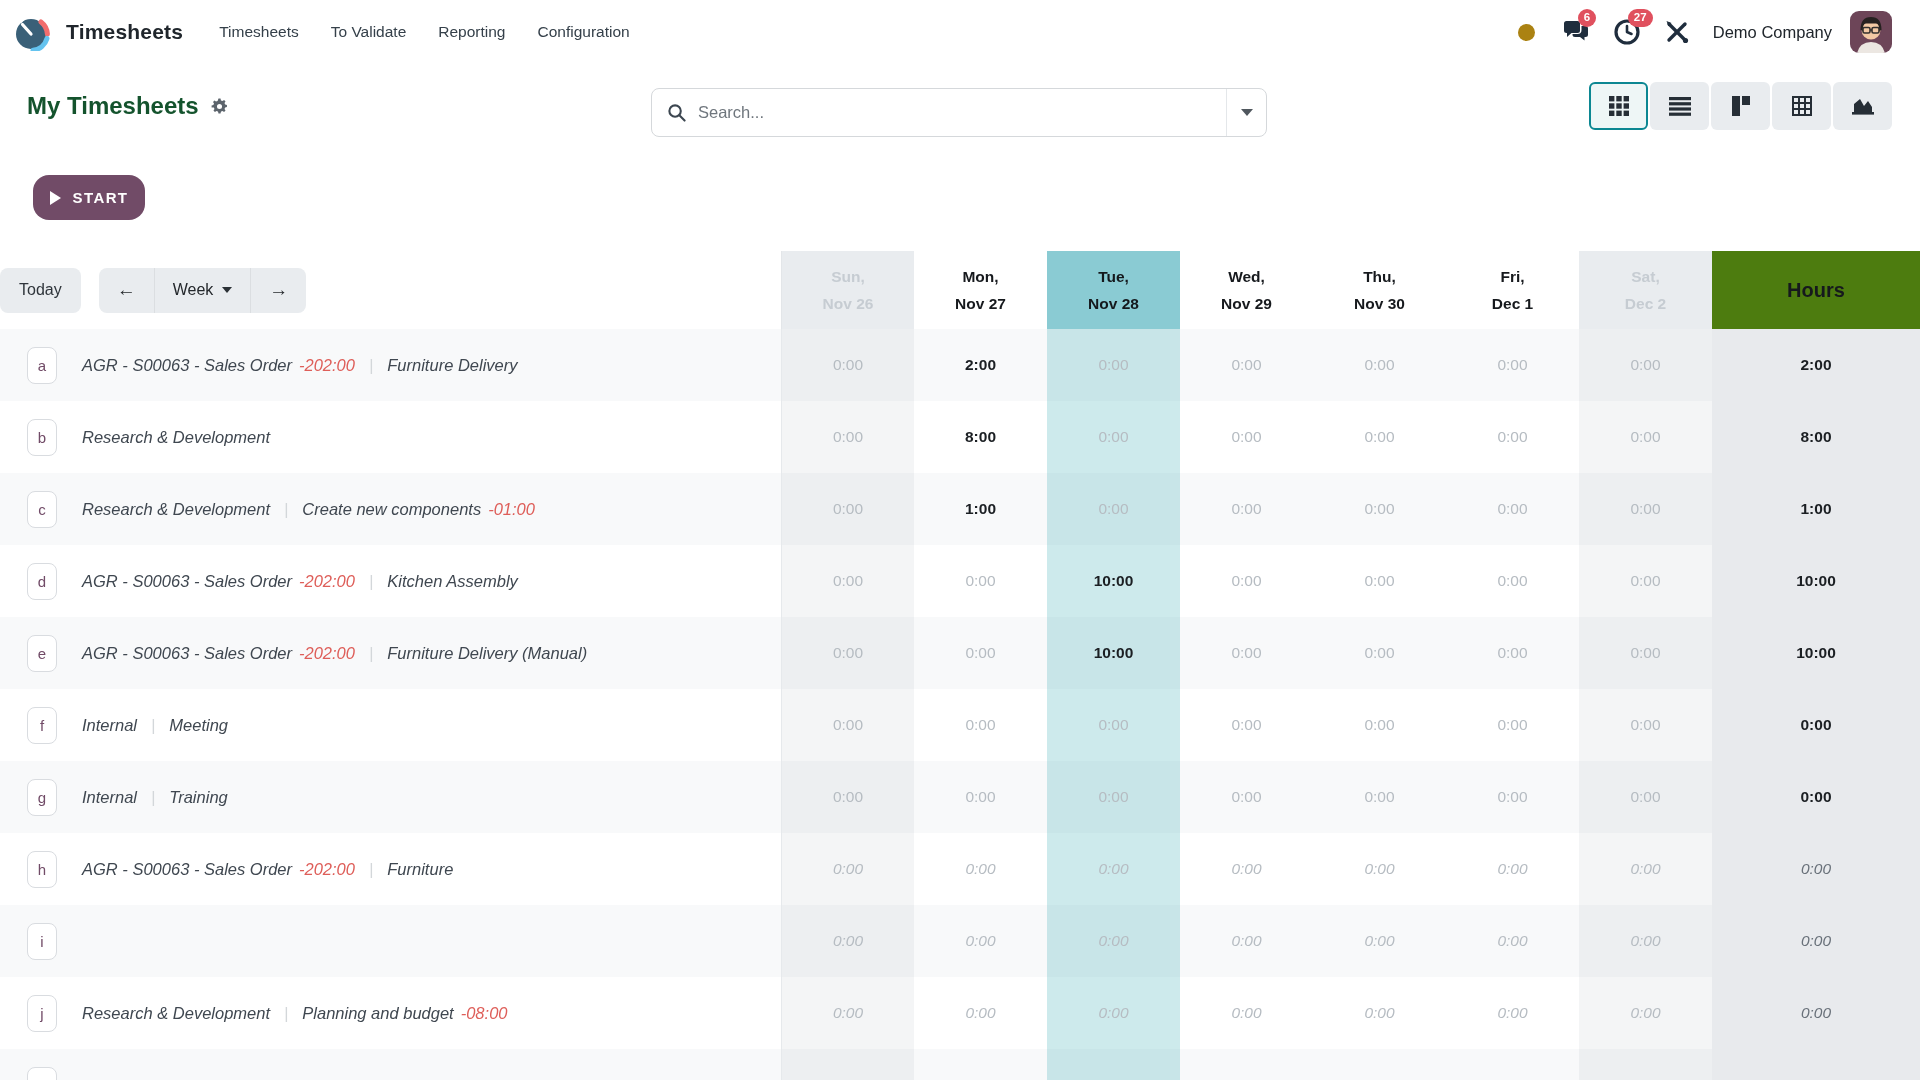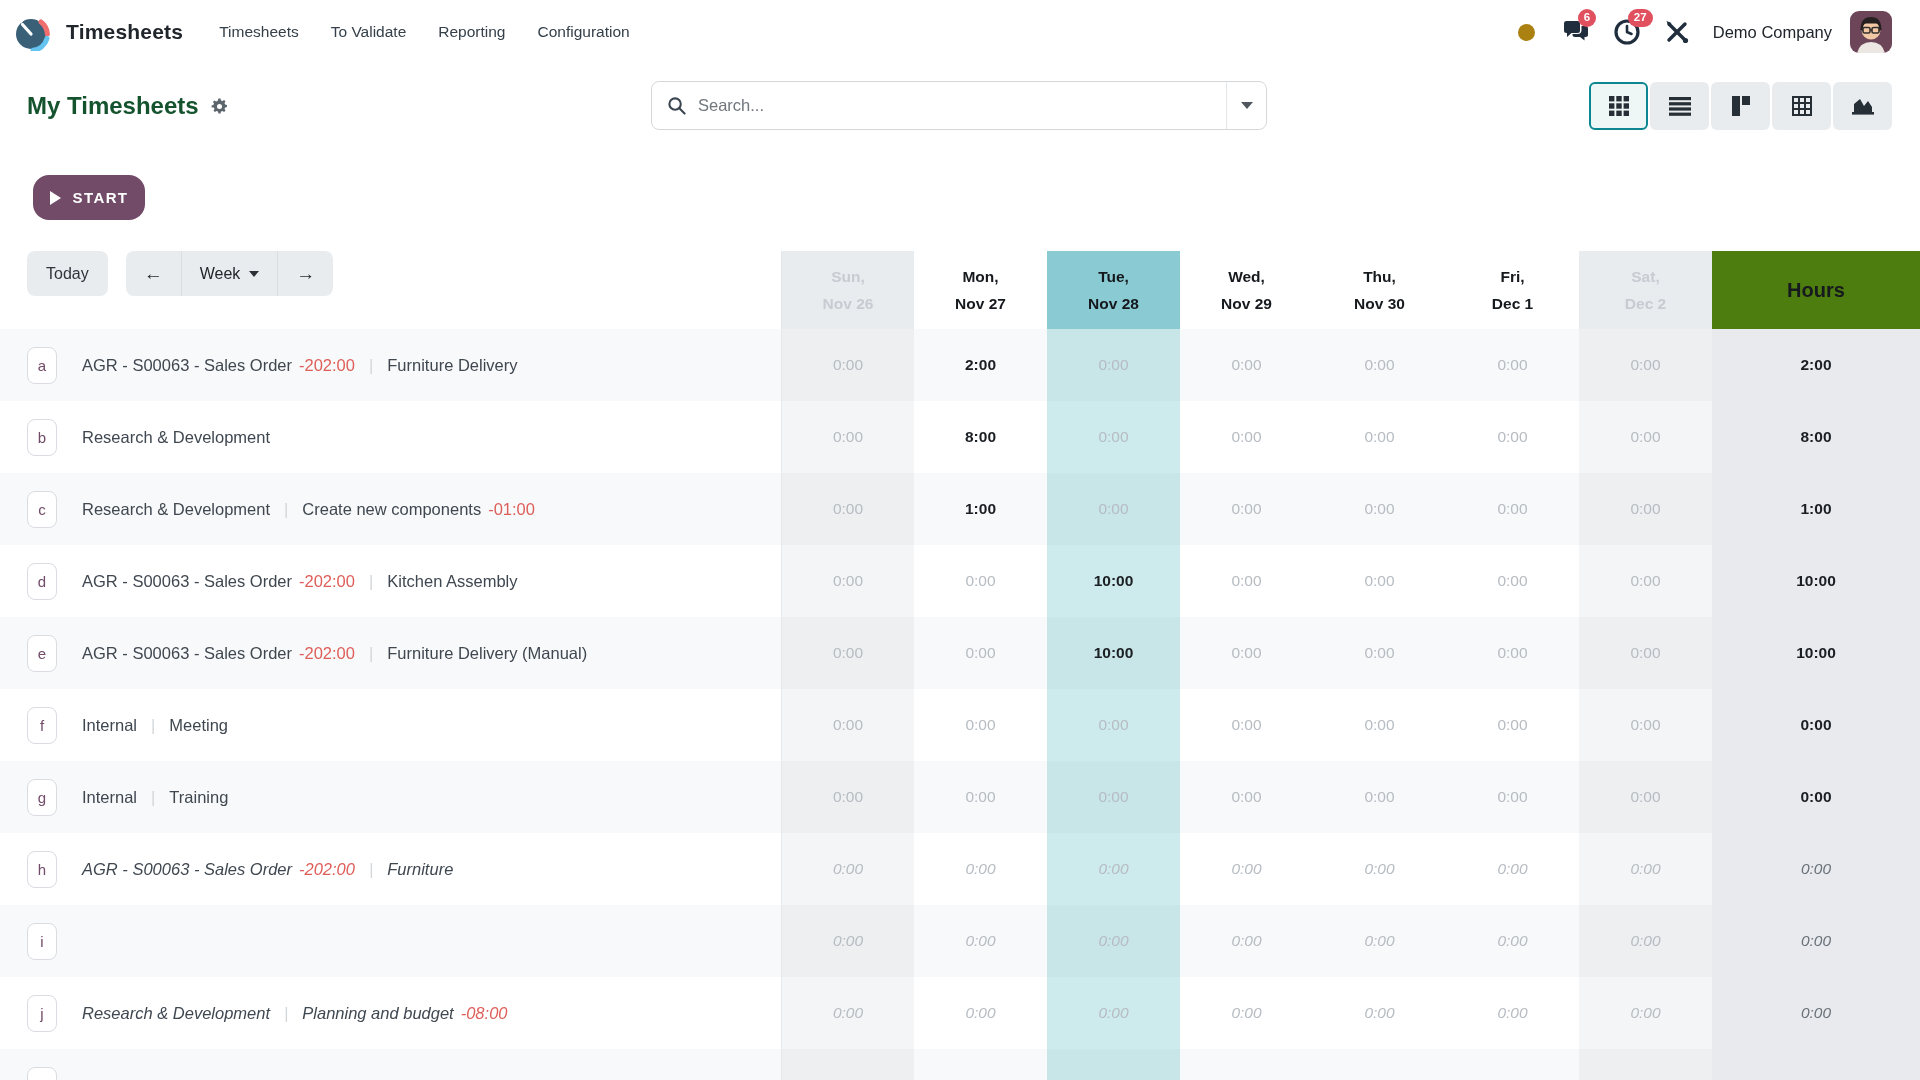--- a/index.html
+++ b/index.html
@@ -17,21 +17,21 @@
   .badge { position:absolute; top:-5px; left:19px; background:#e0505e; color:#fff; font-size:11.5px; font-weight:700; border-radius:10px; padding:3px 6px; line-height:1; }
   .activity-dot { width:17px; height:17px; border-radius:50%; background:#ab8212; }
   .company-name { font-size:16.5px; color:#20262c; margin:0 4px; cursor:pointer;text-align:right; }
   .avatar { width:42px; height:42px; border-radius:9px; overflow:hidden; cursor:pointer; }
 
   
   .control-panel { position:relative; height:84px; display:flex; align-items:center; padding:0 28px 0 27px; background:#fff; }
   .cp-title-wrap { display:flex; align-items:center; gap:11px; }
   .cp-title { font-size:24px; color:#14532d; }
   .gear-btn { cursor:pointer; display:flex; align-items:center; }
-  .searchbar { position:absolute; left:651px; top:17px; width:616px; height:49px; border:1px solid #d5d8db; border-radius:8px; display:flex; align-items:center; background:#fff; }
+  .searchbar { position:absolute; left:651px; top:24px; width:616px; height:49px; border:1px solid #d5d8db; border-radius:8px; display:flex; align-items:center; background:#fff; }
   .searchbar input { flex:1; border:none; outline:none; font-size:16.5px; color:#3f4750; font-family:inherit; background:transparent; }
   .searchbar input::placeholder { color:#6f767d; }
   .search-icon-wrap { padding:0 12px 0 15px; display:flex; }
   .search-caret { width:40px; align-self:stretch; display:flex; align-items:center; justify-content:center; border-left:1px solid #e4e7ea; cursor:pointer; }
   .caret-down { width:0; height:0; border-left:6px solid transparent; border-right:6px solid transparent; border-top:7px solid #50575e; }
   .view-switcher { position:absolute; right:28px; top:18px; display:flex; gap:2px; }
   .vs-btn { width:59px; height:48px; background:#e9ecef; border-radius:6px; display:flex; align-items:center; justify-content:center; cursor:pointer; border:2px solid transparent; }
   .vs-btn.active { background:#eef6f6; border-color:#0c8792; }
 
   
@@ -39,21 +39,21 @@
   .start-btn { width:112px; height:45px; background:#714B67; color:#fff; border:none; border-radius:16px; display:flex; align-items:center; justify-content:center; gap:12px; font-family:inherit; font-size:15px; font-weight:700; letter-spacing:1.4px; cursor:pointer; }
   .play-icon { width:0; height:0; border-left:11px solid #fff; border-top:7px solid transparent; border-bottom:7px solid transparent; }
   .hints { margin-left:32px; font-size:16.5px; color:#49525a; line-height:26px; }
   .hints b { color:#21262b; }
 
   
   .grid-head, .grid-row { display:grid; grid-template-columns:781px repeat(7,133px) minmax(0,1fr); }
   .grid-head { height:78px; }
   .grid-row { height:72px; }
   .grid-row:nth-child(odd) { background:#f8f9fa; }
-  .gh-left { display:flex; align-items:flex-start; padding-left:27px; gap:18px; }
+  .gh-left { display:flex; align-items:center; gap:18px; }
   .btn-today { height:45px; padding:0 19px; background:#e9ecef; border:none; border-radius:8px; font-family:inherit; font-size:16px; color:#2f353b; cursor:pointer; }
   .btn-group { display:flex; height:45px; border-radius:8px; overflow:hidden; }
   .btn-group > * { background:#e9ecef; border:none; display:flex; align-items:center; justify-content:center; padding:0 18px; font-family:inherit; font-size:16px; color:#23272b; cursor:pointer; gap:9px; }
   .btn-group > * + * { border-left:1px solid #dbdee1; }
   .arrow-glyph { font-size:19px; font-weight:700; }
   .caret-sm { width:0; height:0; border-left:5px solid transparent; border-right:5px solid transparent; border-top:6px solid #2b3136; }
 
   .day-head { display:flex; flex-direction:column; align-items:center; justify-content:center; font-weight:700; font-size:15.5px; color:#16191d; line-height:27px; text-align:center; }
   .day-head.first { border-left:1px solid #e3e6e9; }
   .day-head.wknd { background:#e9ecef; color:#c6ccd2; }
@@ -64,21 +64,21 @@
   .cell.first { border-left:1px solid #e6e9ec; }
   .cell.wknd { background:rgba(45,63,80,0.05); }
   .cell.today { background:rgba(75,180,185,0.28); }
   .cell.hours { background:#e8eaed; }
   .v.zero { color:#b6bcc2; }
   .v.strong { color:#1b1f23; font-weight:700; }
   .v.tot-it { color:#69717a; font-style:italic; }
 
   .label-cell { justify-content:flex-start; padding-left:27px; }
   .rb { min-width:30px; height:37px; border:1px solid #d9dce0; border-radius:8px; background:#fff; display:flex; align-items:center; justify-content:center; font-size:15px; color:#714B67; margin-right:25px; }
-  .label-text { font-size:16.5px; color:#3f4750; white-space:nowrap; }
+  .label-text { font-size:16.5px; color:#3f4750; white-space:nowrap;font-style:italic; }
   .label-text .link { cursor:pointer; }
   .sfx-red { color:#de5e59; margin-left:7px; }
   .sfx-gold { color:#ac7e0a; margin-left:7px; }
   .sep { color:#d3d7da; margin:0 14px; }
   .grid-row.it .label-text { font-style:italic; }
   .grid-row.it .v { font-style:italic; }
 </style>
 </head>
 <body>
 

